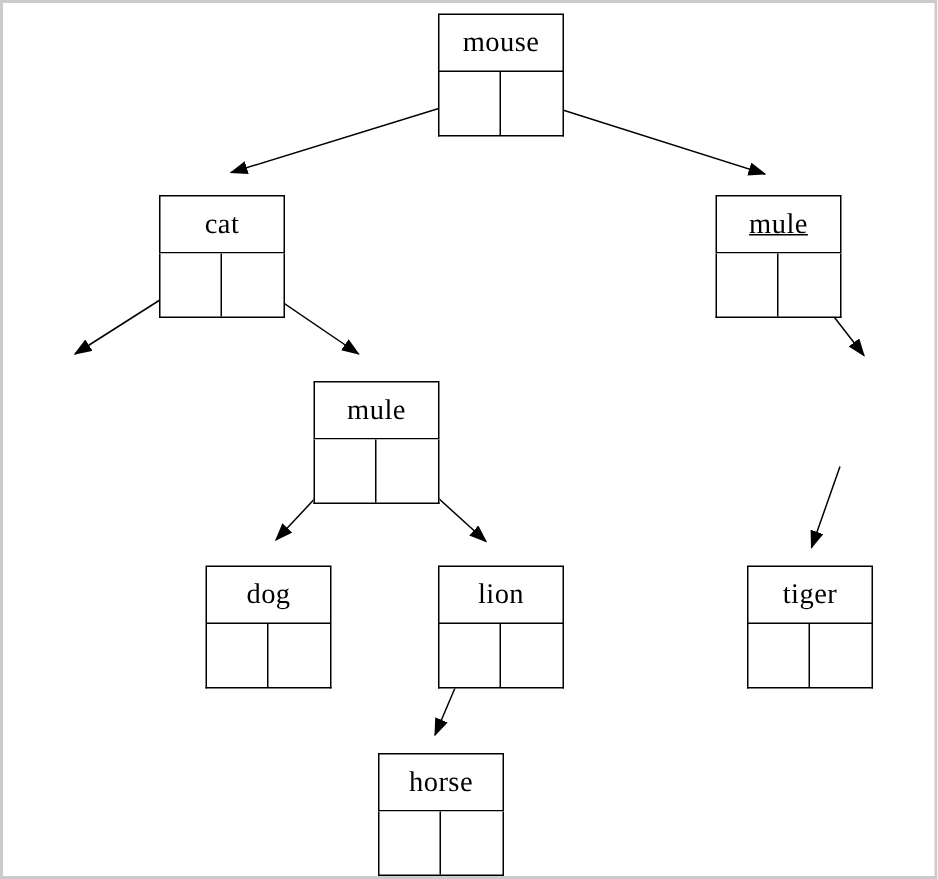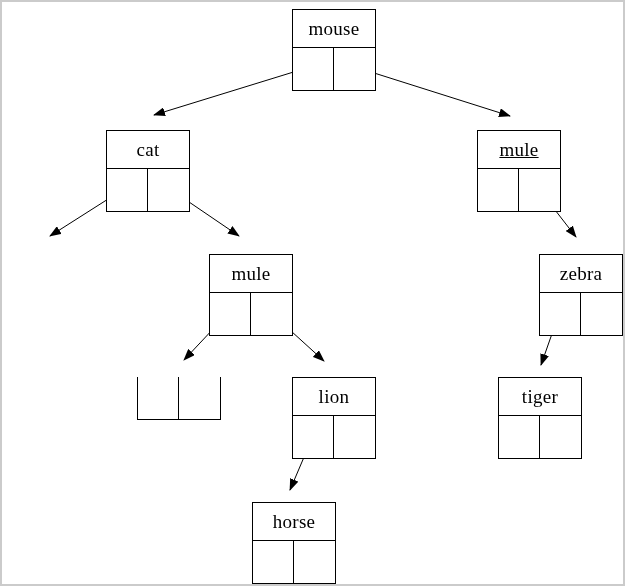--- a/index.html
+++ b/index.html
@@ -109,29 +109,23 @@
 
 
   <div class="node" id="node-goat">
     <div class="label-row">mule</div>
     <div class="cells-row">
       <div class="cell cell-left"></div>
       <div class="cell cell-right"></div>
     </div>
   </div>
 
-  <div class="node" id="node-zebra">
-    <div class="label-row">zebra</div>
-    <div class="cells-row">
-      <div class="cell cell-left"></div>
-      <div class="cell cell-right"></div>
-    </div>
-  </div>
 
   <div class="node" id="node-dog">
+    <div class="label-row">dog</div>
     <div class="cells-row">
       <div class="cell cell-left"></div>
       <div class="cell cell-right"></div>
     </div>
   </div>
 
   <div class="node" id="node-lion">
     <div class="label-row">lion</div>
     <div class="cells-row">
       <div class="cell cell-left"></div>

